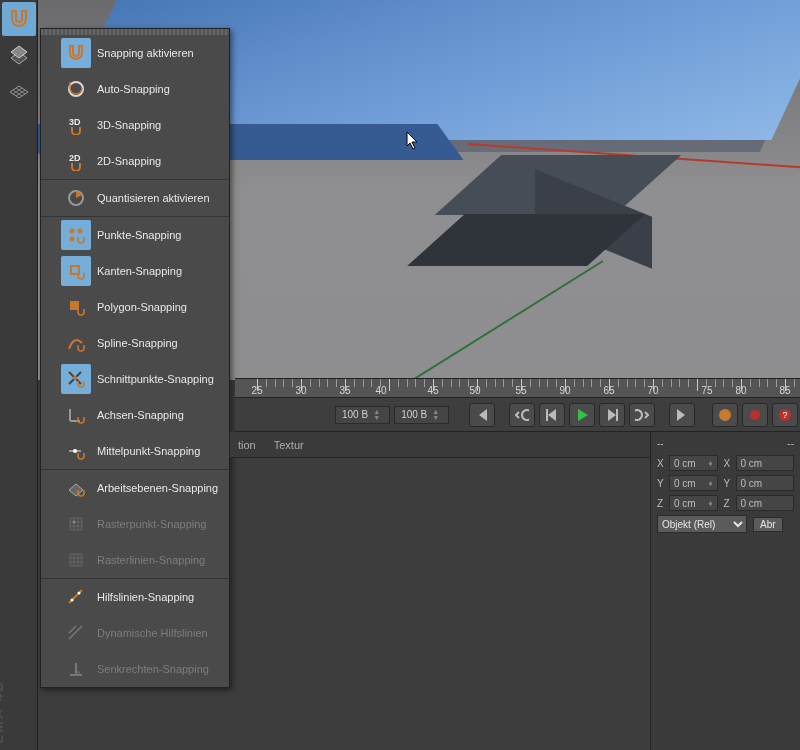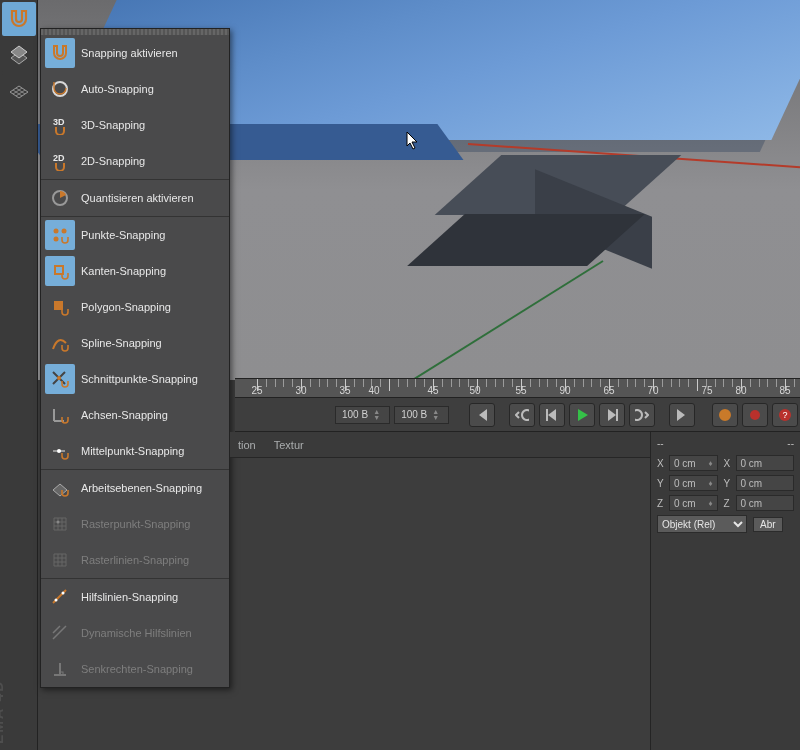--- a/index.html
+++ b/index.html
@@ -47,21 +47,21 @@
   }
   .tool-btn.active { background:#6fa9d6; }
 
   
   .snap-menu {
     position:absolute; left:40px; top:28px; width:190px;
     background:#4a4a4b; border:1px solid #222; box-shadow:2px 2px 6px rgba(0,0,0,0.5);
   }
   .snap-menu .grab { height:6px; background:repeating-linear-gradient(90deg,#666 0 2px,#555 2px 4px); }
   .snap-item {
-    display:flex; align-items:center; height:36px; padding:0 8px 0 4px; cursor:pointer;
+    display:flex; align-items:center; height:36px; padding:0 8px 0 20px; cursor:pointer;
     font-size:11px; color:#e8e8e8;
   }
   .snap-item.disabled { color:#7e7e7e; }
   .snap-item .icon-slot { width:30px; height:30px; display:flex; align-items:center; justify-content:center; margin-right:6px; border-radius:2px; }
   .snap-item.active .icon-slot { background:#76aed9; }
   .snap-item .lbl { flex:1; }
   .snap-sep { height:1px; background:#333; margin:0; }
 
   
   .ruler {
@@ -342,21 +342,21 @@
       <div class="tick" style="left: 83.6px;"></div>
       <div class="tick" style="left: 92.4px;"></div>
       <div class="tick" style="left: 101.2px;"></div>
       <div class="tick major" style="left: 110px;"></div>
       <div class="tick-label" style="left: 110px;">35</div>
       <div class="tick" style="left: 118.8px;"></div>
       <div class="tick" style="left: 127.6px;"></div>
       <div class="tick" style="left: 136.4px;"></div>
       <div class="tick" style="left: 145.2px;"></div>
       <div class="tick major" style="left: 154px;"></div>
-      <div class="tick-label" style="left: 139px;">40</div>
+      <div class="tick-label" style="left: 146px;">40</div>
       <div class="tick" style="left: 162.8px;"></div>
       <div class="tick" style="left: 171.6px;"></div>
       <div class="tick" style="left: 180.4px;"></div>
       <div class="tick" style="left: 189.2px;"></div>
       <div class="tick major" style="left: 198px;"></div>
       <div class="tick-label" style="left: 198px;">45</div>
       <div class="tick" style="left: 206.8px;"></div>
       <div class="tick" style="left: 215.6px;"></div>
       <div class="tick" style="left: 224.4px;"></div>
       <div class="tick" style="left: 233.2px;"></div>

